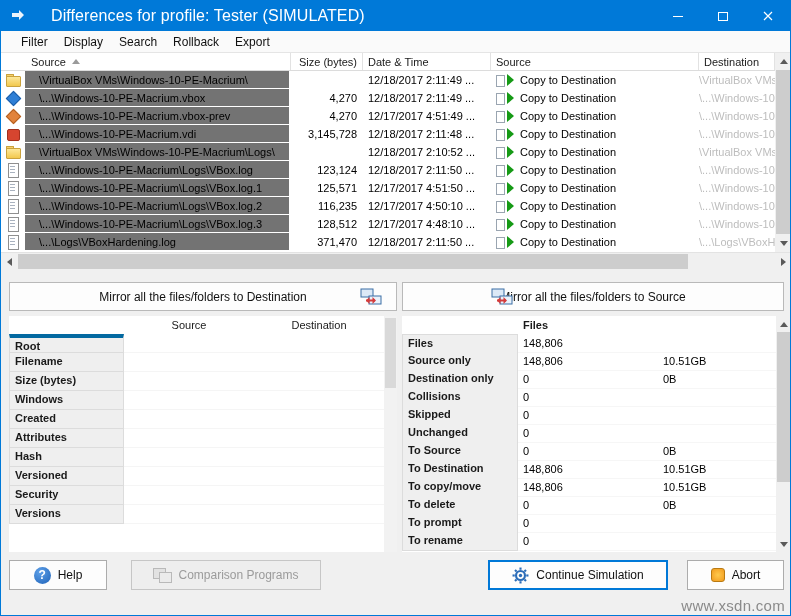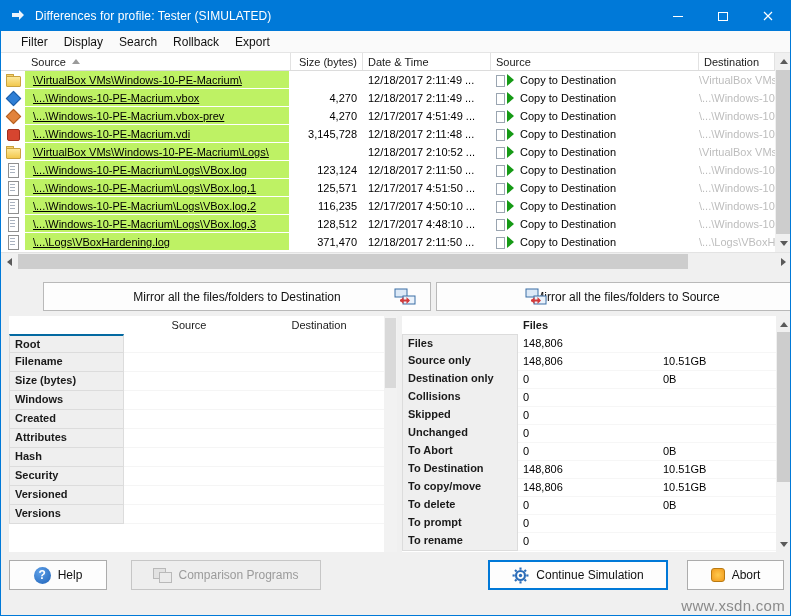--- a/index.html
+++ b/index.html
@@ -4,21 +4,21 @@
 <style>
   * { margin:0; padding:0; box-sizing:border-box; }
   html,body { width:791px; height:616px; }
   body { font-family:"Liberation Sans", sans-serif; background:#e9e9e9; position:relative; overflow:hidden; }
 
   .window { position:absolute; left:0; top:0; width:791px; height:616px; background:#f0f0f0; border:1px solid #0079d8; overflow:hidden; }
 
   
   .titlebar { position:absolute; left:0; top:0; width:100%; height:30px; background:#0079d8; display:flex; align-items:center; color:#fff; }
   .app-icon { width:16px; height:16px; margin:0 9px; flex:0 0 auto; }
-  .title-text { font-size:12px; letter-spacing:.1px; }
+  .title-text { font-size:16px; letter-spacing:.1px;margin-left:16px; }
   .win-btns { margin-left:auto; display:flex; height:100%; }
   .win-btn { width:45px; height:100%; display:flex; align-items:center; justify-content:center; }
   .min-glyph { width:10px; height:1px; background:#fff; display:block; }
   .max-glyph { width:10px; height:9px; border:1px solid #fff; display:block; }
 
   
   .menubar { position:absolute; left:0; top:30px; width:100%; height:22px; background:#fafafa; border-bottom:1px solid #e5e5e5; display:flex; align-items:center; padding-left:12px; }
   .menu-item { font-size:12px; color:#111; padding:3px 8px; }
 
   
@@ -26,21 +26,21 @@
   .thead { position:absolute; left:0; top:0; width:774px; height:18px; display:grid; grid-template-columns:290px 72px 128px 208px 76px; background:#fff; border-bottom:1px solid #dcdcdc; font-size:11px; color:#1a1a1a; }
   .thcell { display:flex; align-items:center; border-right:1px solid #e2e2e2; padding:0 5px; overflow:hidden; white-space:nowrap; }
   .thcell.src { padding-left:30px; }
   .thcell.num { justify-content:flex-end; }
   .sort-asc { width:0; height:0; border-left:4px solid transparent; border-right:4px solid transparent; border-bottom:5px solid #9a9a9a; margin-left:6px; }
 
   .tbody { position:absolute; left:0; top:18px; width:774px; }
   .trow { display:grid; grid-template-columns:24px 266px 72px 128px 204px 80px; height:18px; font-size:11px; line-height:18px; color:#000; }
   .cell { overflow:hidden; white-space:nowrap; }
   .icon-cell { display:flex; align-items:center; justify-content:center; background:#fff; }
-  .src-cell { background:#bef264; padding-left:8px; border-right:2px solid #fff; border-bottom:1px solid #fff;text-decoration:underline; }
+  .src-cell { background:#737373; padding-left:14px; border-right:2px solid #fff; border-bottom:1px solid #fff; }
   .size-cell { text-align:right; padding-right:6px; }
   .date-cell { padding-left:5px; }
   .action-cell { display:flex; align-items:center; padding-left:4px; }
   .dest-cell { color:#bdbdbd; padding-left:4px; }
 
   
   .row-icon { display:inline-block; width:16px; height:16px; position:relative; }
   .folder-icon::before { content:""; position:absolute; left:1px; top:2px; width:6px; height:3px; background:#f7d06b; border:1px solid #caa23d; border-bottom:none; border-radius:1px 1px 0 0; }
   .folder-icon::after { content:""; position:absolute; left:1px; top:4px; width:13px; height:9px; background:linear-gradient(#fde89a,#f2c84e); border:1px solid #caa23d; border-radius:1px; }
   .vbox-icon::after { content:""; position:absolute; left:3px; top:3px; width:9px; height:9px; background:#2f7fd6; border:1px solid #1b5da8; transform:rotate(45deg); }
@@ -58,33 +58,33 @@
   .vscroll .thumb { position:absolute; left:1px; top:17px; width:15px; height:164px; background:#cdcdcd; }
   .hscroll { position:absolute; left:0; top:199px; width:791px; height:17px; background:#f0f0f0; border-top:1px solid #e3e3e3; }
   .hscroll .thumb { position:absolute; left:17px; top:1px; height:15px; width:670px; background:#cdcdcd; }
   .sb-btn { position:absolute; width:17px; height:17px; display:flex; align-items:center; justify-content:center; }
   .arr-up { width:0;height:0;border-left:4px solid transparent;border-right:4px solid transparent;border-bottom:5px solid #5a5a5a; }
   .arr-down { width:0;height:0;border-left:4px solid transparent;border-right:4px solid transparent;border-top:5px solid #5a5a5a; }
   .arr-left { width:0;height:0;border-top:4px solid transparent;border-bottom:4px solid transparent;border-right:5px solid #5a5a5a; }
   .arr-right { width:0;height:0;border-top:4px solid transparent;border-bottom:4px solid transparent;border-left:5px solid #5a5a5a; }
 
   
-  .mirror-btn { position:absolute; top:281px; height:29px; background:#fdfdfd; border:1px solid #b9b9b9; display:flex; align-items:center; justify-content:center; font-size:12px; color:#111;margin-left:34px; }
+  .mirror-btn { position:absolute; top:281px; height:29px; background:#fdfdfd; border:1px solid #b9b9b9; display:flex; align-items:center; justify-content:center; font-size:12px; color:#111; }
   .mirror-dest { left:8px; width:388px; }
   .mirror-src { left:401px; width:382px; }
   .mirror-icon { width:22px; height:18px; flex:0 0 auto; }
   .mirror-dest .mirror-icon { position:absolute; right:14px; }
   .mirror-src .mirror-icon { position:absolute; left:88px; }
 
   
   .props-panel { position:absolute; left:8px; top:315px; width:375px; height:236px; background:#fff; font-size:11px; }
   .props-head { display:grid; grid-template-columns:115px 130px 130px; height:18px; line-height:18px; text-align:center; color:#1a1a1a; }
   .prow { display:grid; grid-template-columns:115px 130px 130px; height:19px; }
   .plabel { background:#efefef; border:1px solid #dcdcdc; border-top:none; font-weight:bold; color:#1a1a1a; padding-left:5px; line-height:17px; white-space:nowrap; overflow:hidden; }
-  .prow:first-of-type .plabel { border-top:2px solid #0369a1; }
+  .prow:first-of-type .plabel { border-top:4px solid #0369a1; }
   .pval { border-bottom:1px solid #f5f5f5; }
   .props-vscroll { position:absolute; left:383px; top:315px; width:13px; height:236px; background:#f2f2f2; }
   .props-vscroll .thumb { position:absolute; left:1px; top:2px; width:11px; height:70px; background:#d9d9d9; }
 
   .stats-panel { position:absolute; left:401px; top:315px; width:374px; height:236px; background:#fff; font-size:11px; }
   .stats-head { display:grid; grid-template-columns:116px 140px 118px; height:18px; line-height:18px; font-weight:bold; color:#1a1a1a; }
   .stats-head .hval { padding-left:5px; }
   .srow { display:grid; grid-template-columns:116px 140px 118px; height:18px; line-height:18px; }
   .slabel { background:#efefef; border:1px solid #dcdcdc; border-top:none; font-weight:bold; color:#1a1a1a; padding-left:5px; line-height:16px; white-space:nowrap; overflow:hidden; }
   .srow:first-of-type .slabel { border-top:1px solid #dcdcdc; }
@@ -382,27 +382,27 @@
           <span class="pval"></span>
         </div>
 
         <div class="prow">
           <span class="plabel">Hash</span>
           <span class="pval"></span>
           <span class="pval"></span>
         </div>
 
         <div class="prow">
+          <span class="plabel">Versioned</span>
+          <span class="pval"></span>
+          <span class="pval"></span>
+        </div>
+
+        <div class="prow">
           <span class="plabel">Security</span>
-          <span class="pval"></span>
-          <span class="pval"></span>
-        </div>
-
-        <div class="prow">
-          <span class="plabel">Versioned</span>
           <span class="pval"></span>
           <span class="pval"></span>
         </div>
 
         <div class="prow">
           <span class="plabel">Versions</span>
           <span class="pval"></span>
           <span class="pval"></span>
         </div>
       </div>
@@ -449,21 +449,21 @@
           <span class="ssize"></span>
         </div>
 
         <div class="srow">
           <span class="slabel">Unchanged</span>
           <span class="scount">0</span>
           <span class="ssize"></span>
         </div>
 
         <div class="srow">
-          <span class="slabel">To Abort</span>
+          <span class="slabel">To Source</span>
           <span class="scount">0</span>
           <span class="ssize">0B</span>
         </div>
 
         <div class="srow">
           <span class="slabel">To Destination</span>
           <span class="scount">148,806</span>
           <span class="ssize">10.51GB</span>
         </div>
 

